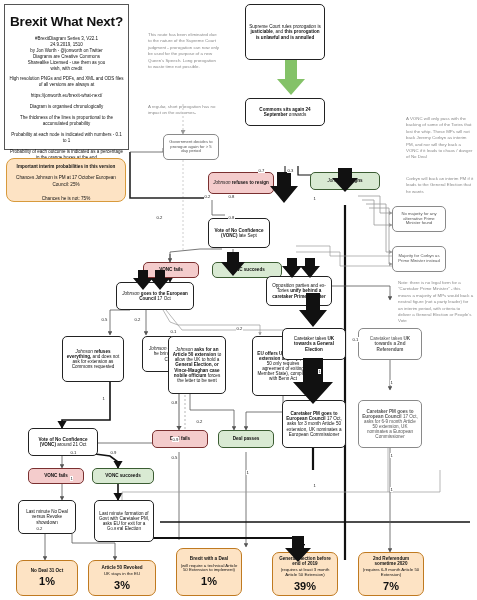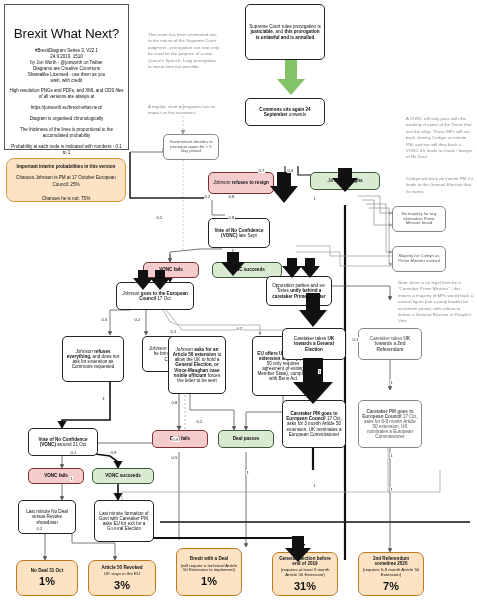--- a/index.html
+++ b/index.html
@@ -39,21 +39,21 @@
   .sub{font-size:4.3px;display:block;margin-top:2px;}
 
   
   .panel{
     position:absolute;box-sizing:border-box;
     border:1px solid #555;background:#fff;
     font-size:4.5px;text-align:center;line-height:1.32;
     padding:4px 4px;
   }
   .panel h1{
-    font-size:13.5px;margin:16px 0 5px 0;font-weight:normal;letter-spacing:-.2px;
+    font-size:13.5px;margin:4px 0 5px 0;font-weight:bold;letter-spacing:-.2px;
   }
   .panel p{margin:0 0 5px 0;}
   .panel p:last-child{margin-bottom:0;}
 
   .infobox{
     position:absolute;box-sizing:border-box;
     background:#fde3c4;border:1px solid #d89a3c;border-radius:8px;
     font-size:4.6px;text-align:center;line-height:1.5;padding:5px 6px;
   }
   .infobox .t{font-weight:bold;display:block;margin-bottom:4px;}
@@ -338,21 +338,21 @@
 
   <div class="node orange" style="left:176px;top:548px;width:66px;height:48px;flex-direction:column;">
     <span class="inner" style="font-weight:bold;">Brexit with a Deal</span>
     <span class="sub">(will require a technical Article 50 Extension to implement)</span>
     <span class="pct">1%</span>
   </div>
 
   <div class="node orange" style="left:272px;top:552px;width:66px;height:44px;flex-direction:column;">
     <span class="inner" style="font-weight:bold;">General Election before end of 2019</span>
     <span class="sub">(requires at least 3 month Article 50 Extension)</span>
-    <span class="pct">31%</span>
+    <span class="pct">39%</span>
   </div>
 
   <div class="node orange" style="left:358px;top:552px;width:66px;height:44px;flex-direction:column;">
     <span class="inner" style="font-weight:bold;">2nd Referendum sometime 2020</span>
     <span class="sub">(requires 6-9 month Article 50 Extension)</span>
     <span class="pct">7%</span>
   </div>
 
   <div id="edge-labels">
       <div class="lbl" style="left: 258px; top: 168px;">0.7</div>

